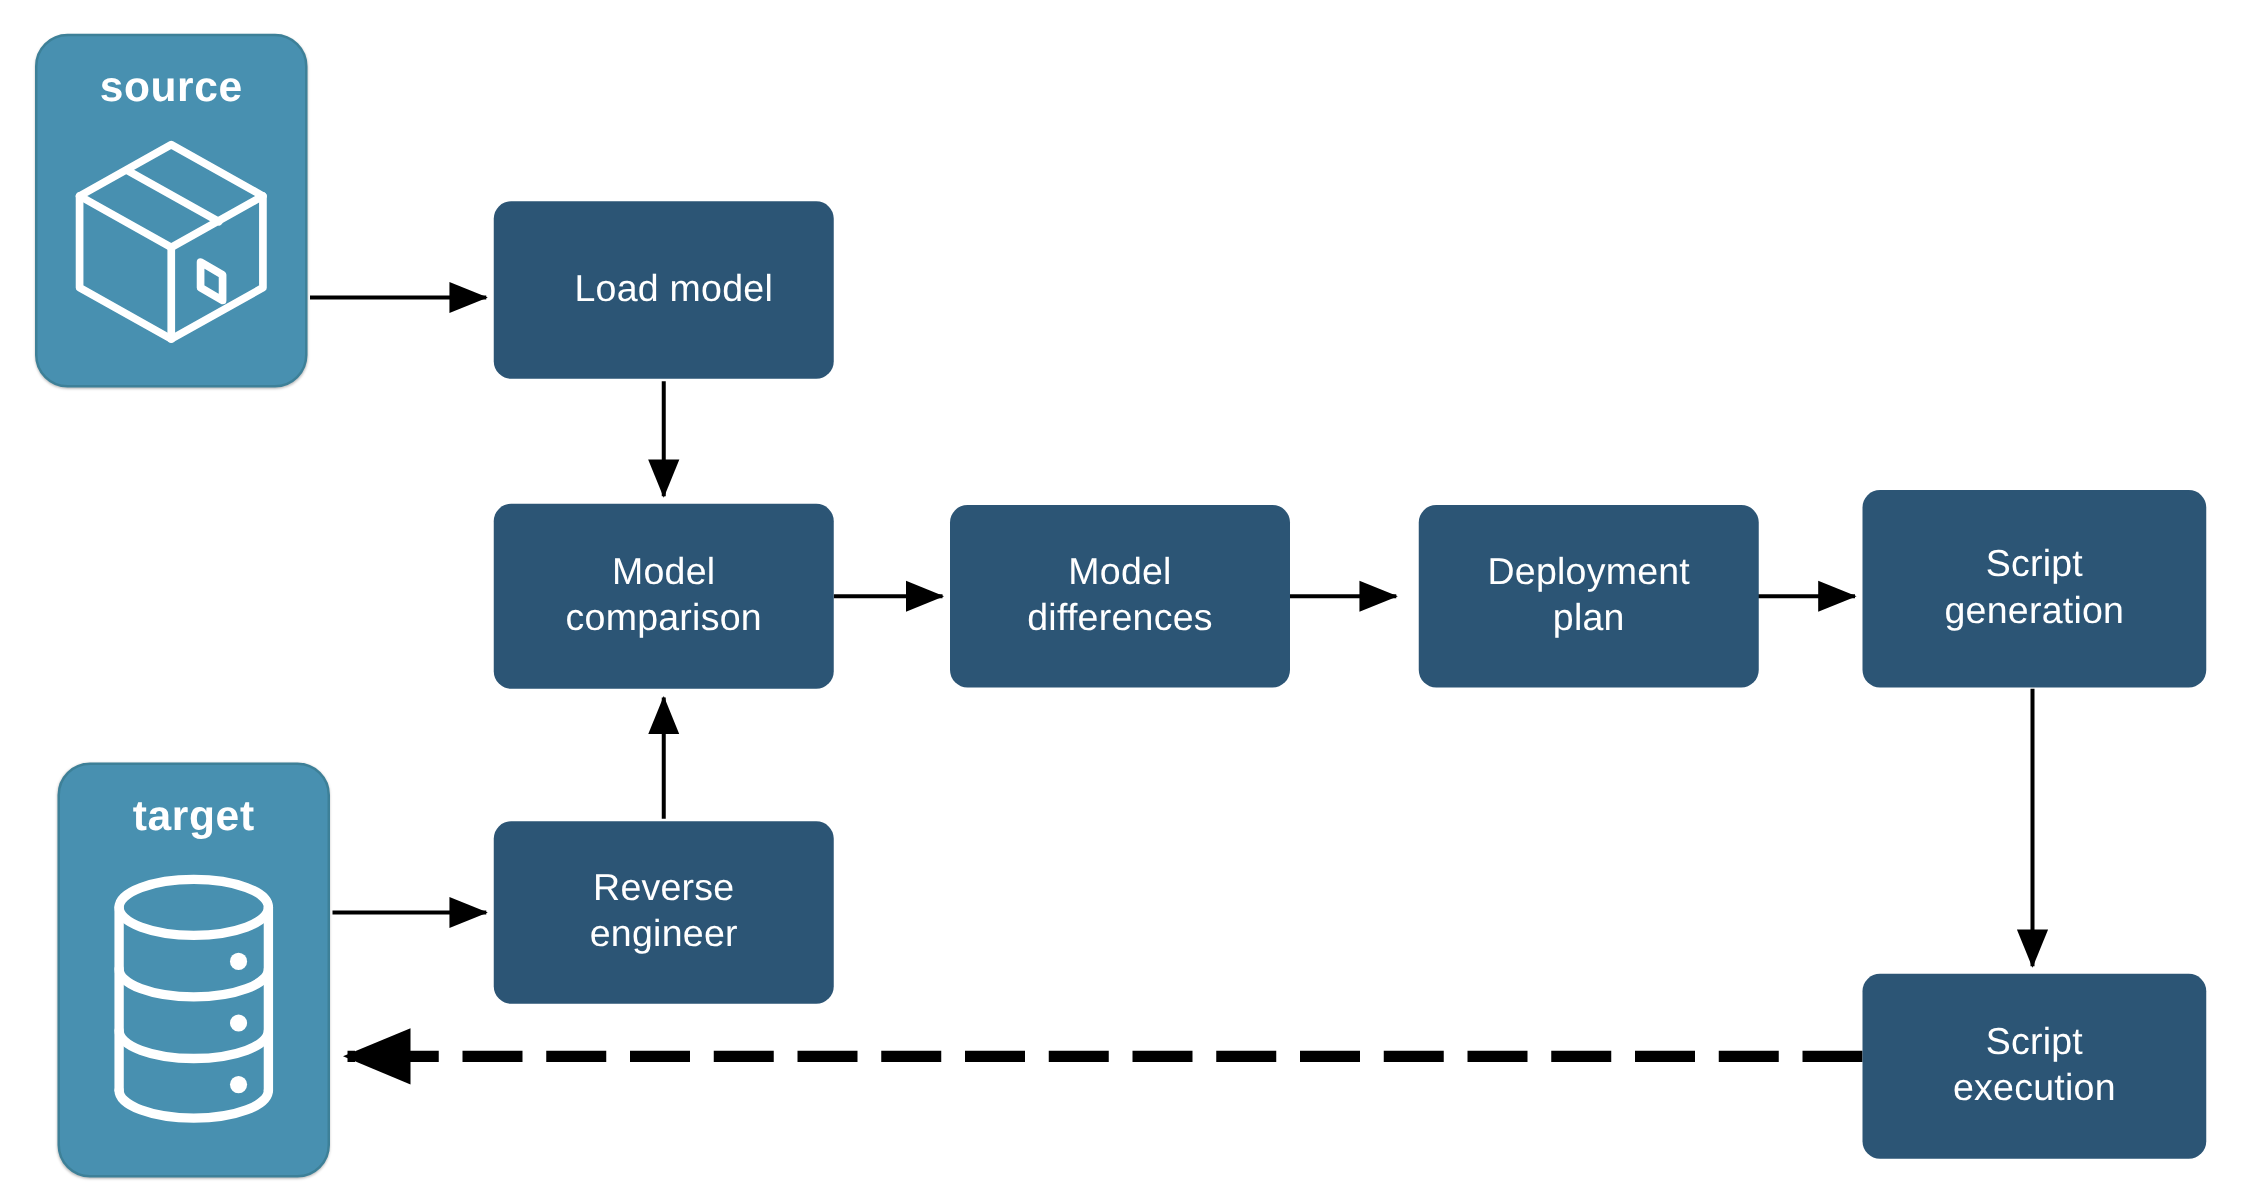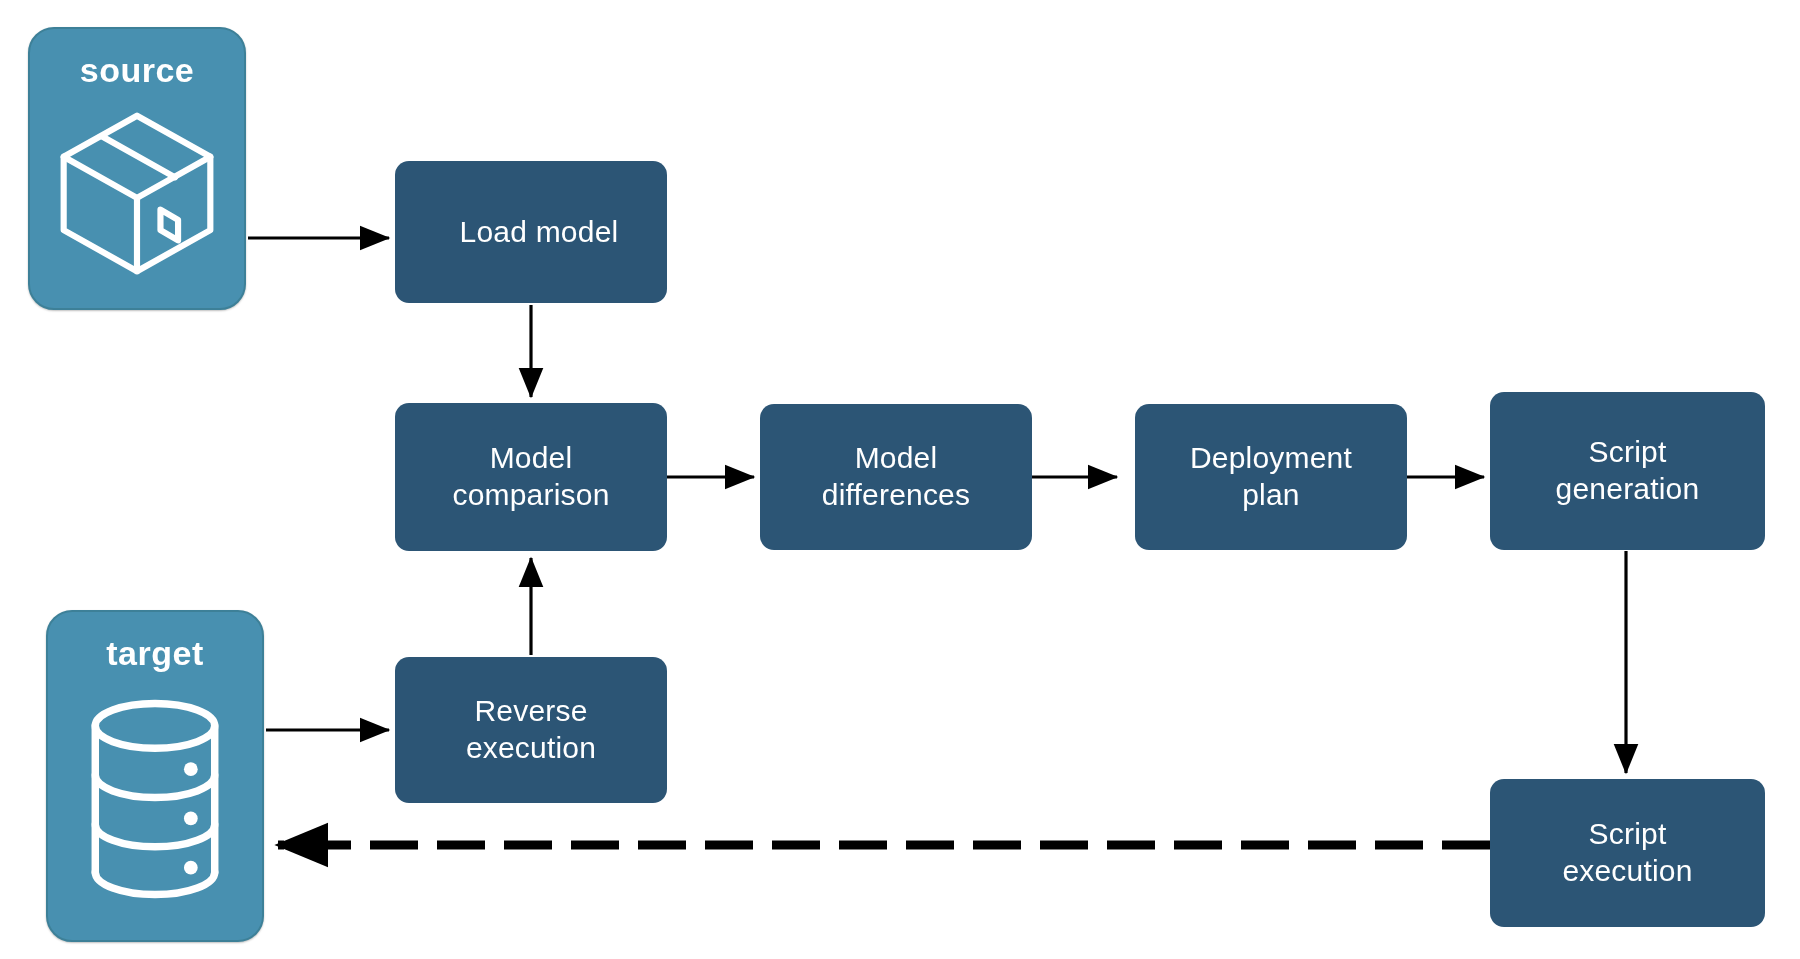--- a/index.html
+++ b/index.html
@@ -163,15 +163,15 @@
   <div class="node process" style="left:1123px; top:404px; width:272px; height:146px;margin-left:12px;">Deployment
 plan</div>
 
   <div class="node process" style="left:1490px; top:392px; width:275px; height:158px;">Script
 generation</div>
 
   <div class="node process" style="left:1490px; top:779px; width:275px; height:148px;">Script
 execution</div>
 
   <div class="node process" style="left:395px; top:657px; width:272px; height:146px;">Reverse
-execution</div>
+engineer</div>
 
 </div>
 
 </body></html>

